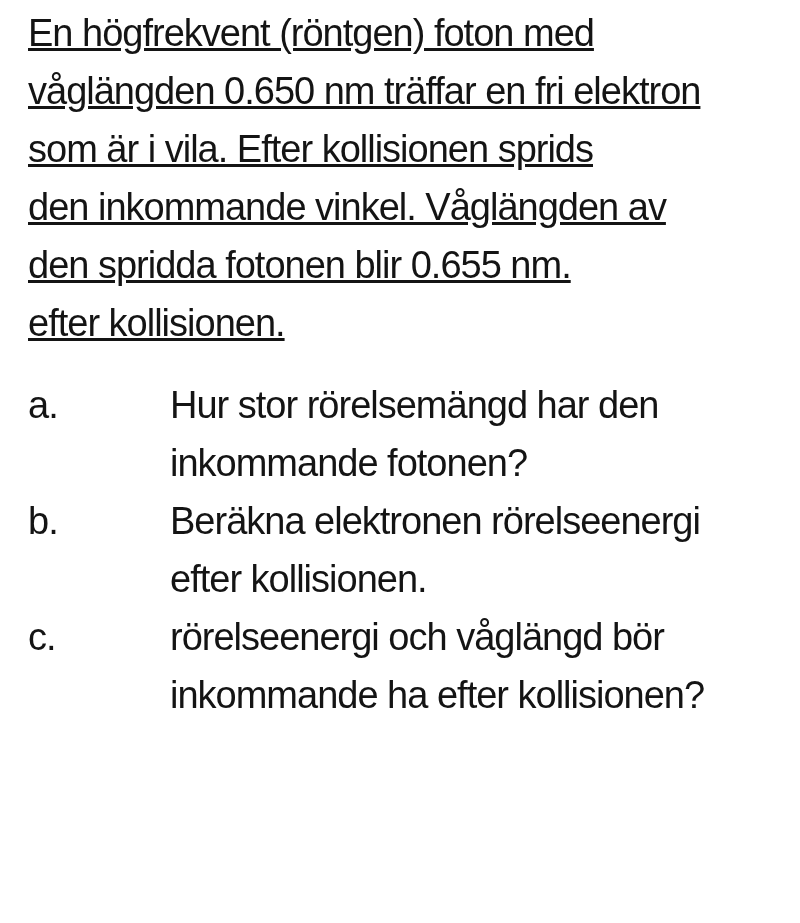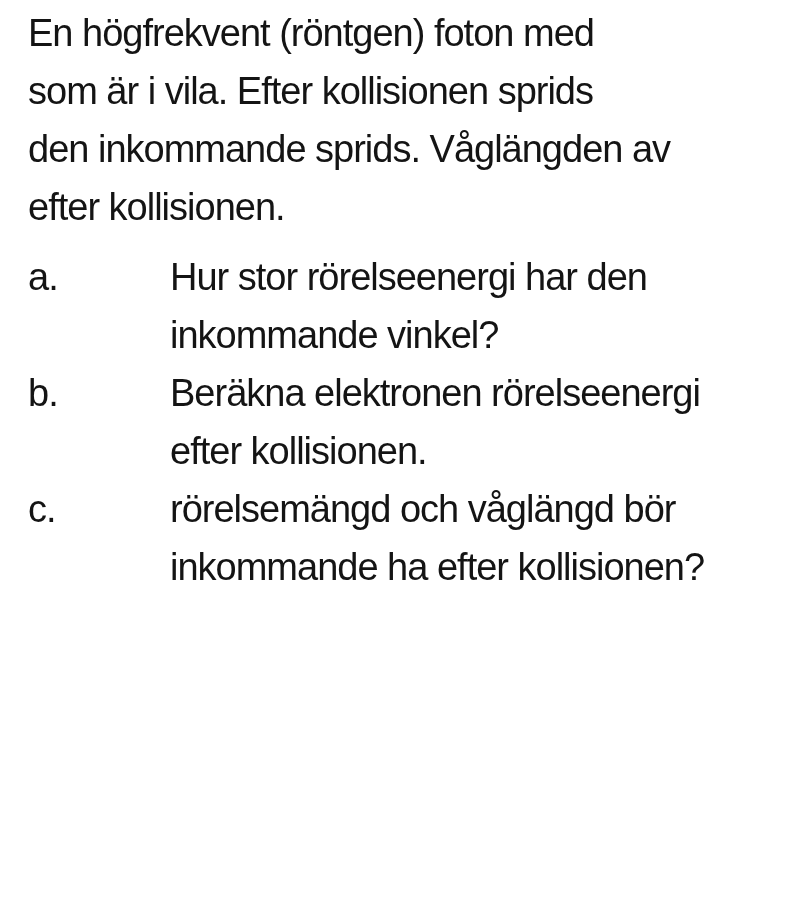--- a/index.html
+++ b/index.html
@@ -14,21 +14,22 @@
     font-family: "Liberation Sans", sans-serif;
     color: #141414;
   }
   .doc {
     padding: 4px 20px 0 28px;
     font-size: 38px;
     line-height: 58px;
     letter-spacing: -1px;
   }
   .intro {
-    margin: 0 0 12px 0;
+    margin: 0 0 24px 0;
+    text-decoration: underline;
   }
   .intro .line {
     white-space: nowrap;
   }
   .qlist {
     margin: 0;
   }
   .qitem {
     display: flex;
     align-items: flex-start;
@@ -41,46 +42,48 @@
     white-space: nowrap;
   }
 </style>
 </head>
 <body>
 
 <div class="doc">
 
   <div class="intro">
     <div class="line">En högfrekvent (röntgen) foton med</div>
+    <div class="line">våglängden 0.650 nm träffar en fri elektron</div>
     <div class="line">som är i vila. Efter kollisionen sprids</div>
-    <div class="line">den inkommande sprids. Våglängden av</div>
+    <div class="line">den inkommande vinkel. Våglängden av</div>
+    <div class="line">den spridda fotonen blir 0.655 nm.</div>
     <div class="line">efter kollisionen.</div>
   </div>
 
   <div class="qlist">
 
     <div class="qitem">
       <div class="qlabel">a.</div>
       <div class="qtext">
-        <div class="line">Hur stor rörelseenergi har den</div>
-        <div class="line">inkommande vinkel?</div>
+        <div class="line">Hur stor rörelsemängd har den</div>
+        <div class="line">inkommande fotonen?</div>
       </div>
     </div>
 
     <div class="qitem">
       <div class="qlabel">b.</div>
       <div class="qtext">
         <div class="line">Beräkna elektronen rörelseenergi</div>
         <div class="line">efter kollisionen.</div>
       </div>
     </div>
 
     <div class="qitem">
       <div class="qlabel">c.</div>
       <div class="qtext">
-        <div class="line">rörelsemängd och våglängd bör</div>
+        <div class="line">rörelseenergi och våglängd bör</div>
         <div class="line">inkommande ha efter kollisionen?</div>
       </div>
     </div>
 
   </div>
 
 </div>
 
 </body></html>

